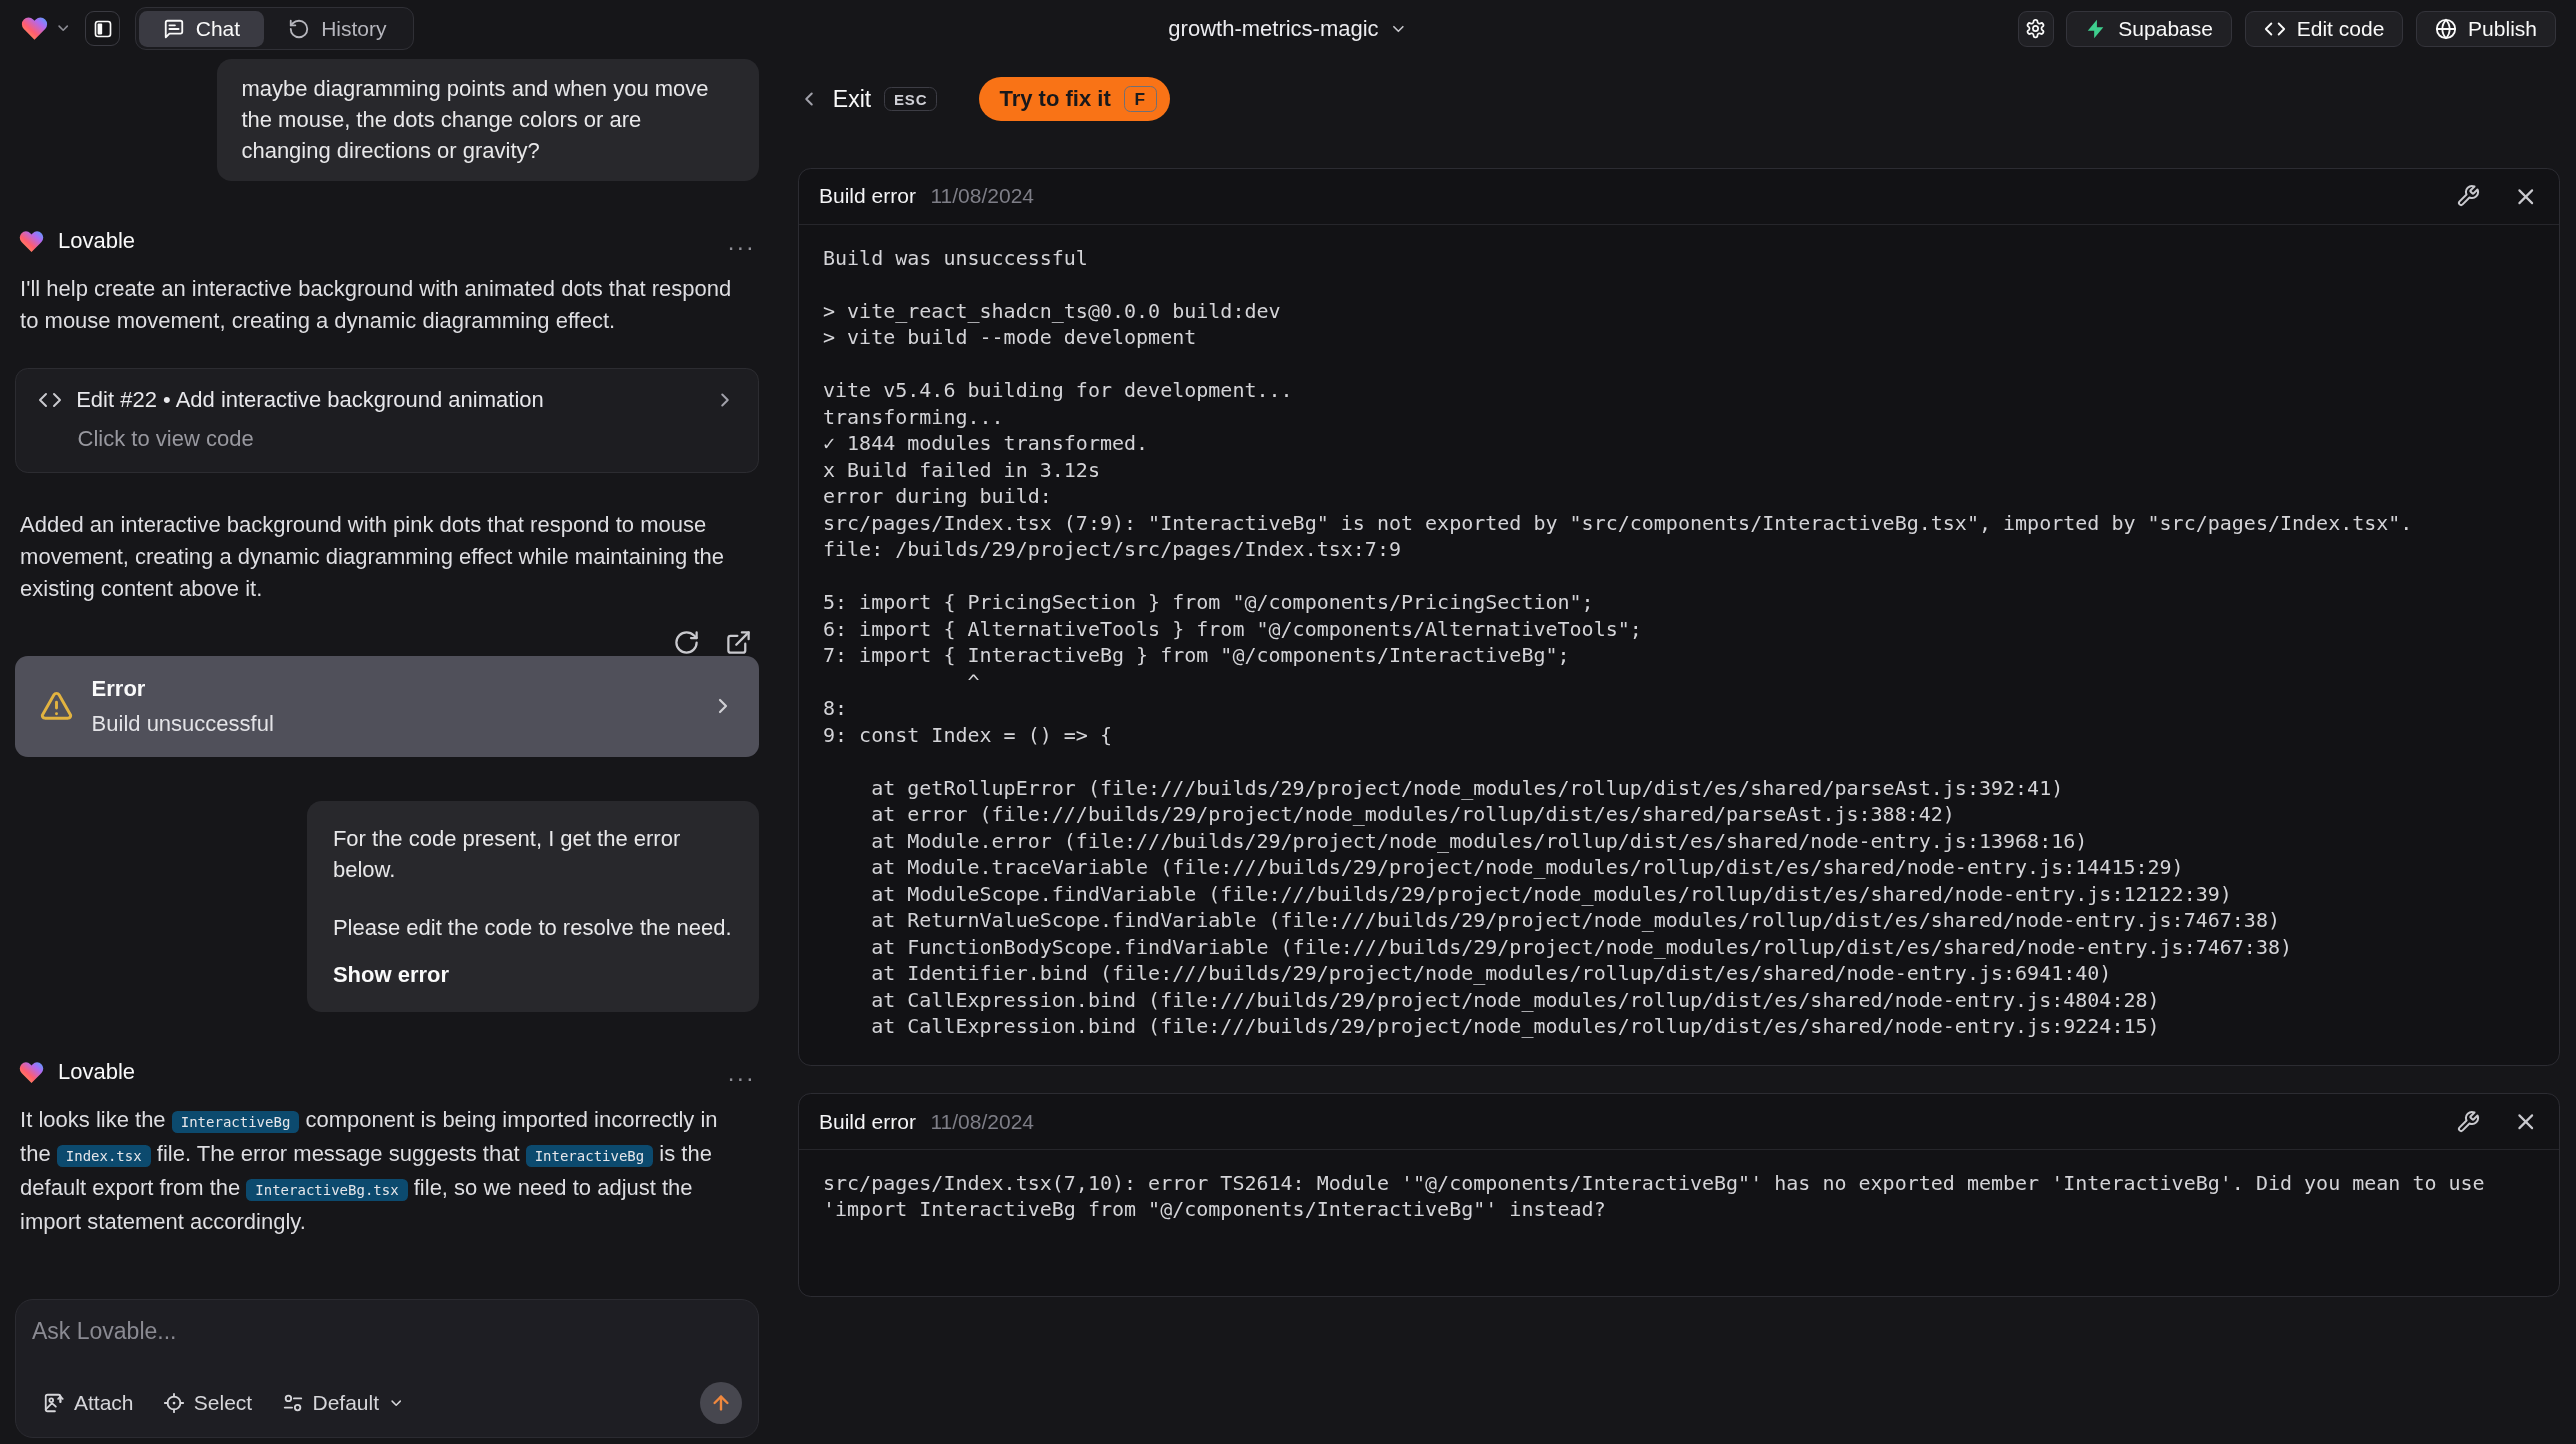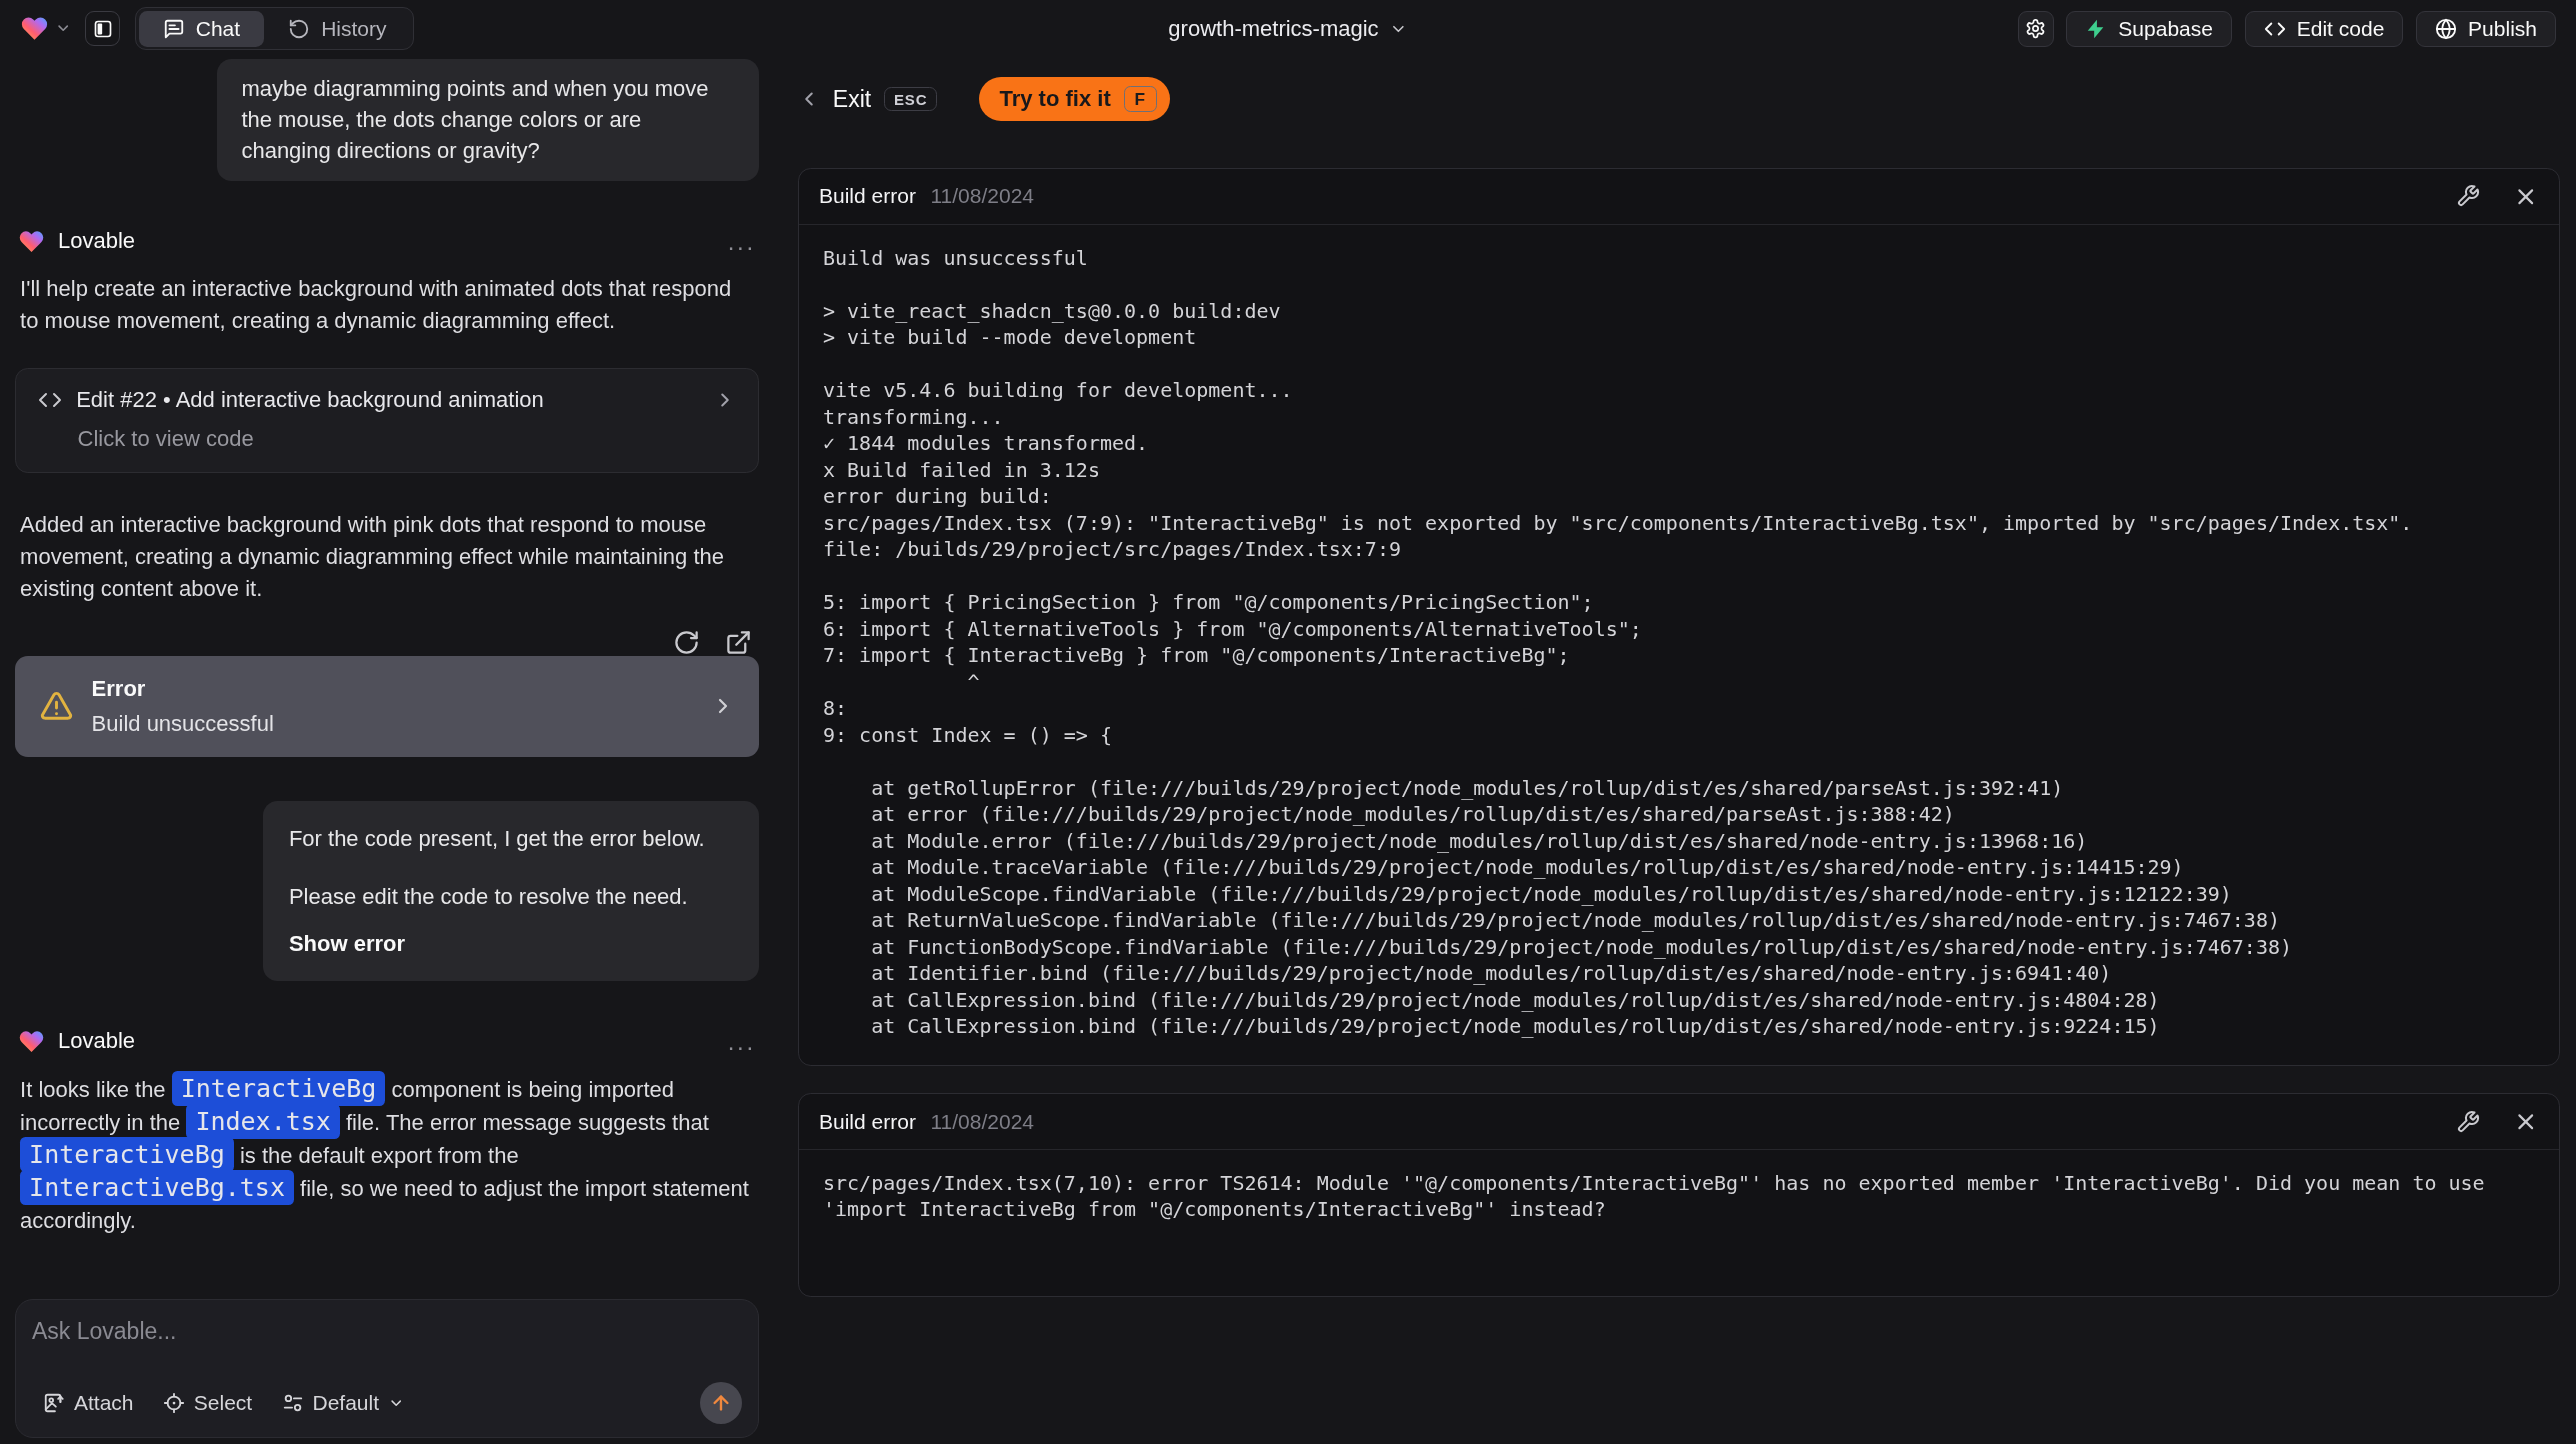--- a/index.html
+++ b/index.html
@@ -31,32 +31,32 @@
 
   
   .main { flex:1; display:flex; min-height:0; }
   .chat-panel { width:774px; flex:0 0 774px; display:flex; flex-direction:column; min-height:0;
     padding:0 14.6px 7.3px 14.6px; }
   .messages { flex:1; min-height:0; overflow:hidden; display:flex; flex-direction:column; }
 
   .bubble { background:#28282c; border-radius:14.6px; padding:14.6px 24px; font-size:22px;
     line-height:31px; color:#e8e8ea; }
   .bubble.first { align-self:flex-end; width:542px; margin-top:1.8px; }
-  .bubble.narrow { align-self:flex-end; width:496px; margin-top:44px; padding:22px 25.5px; }
+  .bubble.narrow { align-self:flex-end; width:452px; margin-top:44px; padding:22px 25.5px; }
   .bubble.narrow p + p { margin-top:27px; }
   .bubble.narrow .action { margin-top:16.4px; font-weight:bold; color:#fafafa; cursor:pointer; display:inline-block; }
 
   .sender-row { display:flex; align-items:center; gap:12.8px; margin-top:47px; padding:0 3.6px; }
   .sender-row .name { font-size:22px; color:#fafafa; }
   .sender-row .more { margin-left:auto; color:#8f8f97; font-size:24px; letter-spacing:2.7px;
     cursor:pointer; line-height:9px; }
   .para { font-size:22px; line-height:32px; color:#dedee2; margin-top:18px; padding:0 5.5px; }
   .para.gap { margin-top:36px; }
-  .inline-code { font-family:"DejaVu Sans Mono","Liberation Mono",monospace; font-size:25px;
-    background:#1d4ed8; border-radius:5.5px; padding:2.7px 9px; color:#e6e6ea; }
+  .inline-code { font-family:"DejaVu Sans Mono","Liberation Mono",monospace; font-size:14px;
+    background:#0c4a6e; border-radius:5.5px; padding:2.7px 9px; color:#e6e6ea; }
 
   .edit-card { margin-top:31px; background:#1d1d21; border:0.9px solid #2c2c31; border-radius:12.8px;
     padding:18px 22px; cursor:pointer; }
   .edit-card .row { display:flex; align-items:center; gap:14.6px; }
   .edit-card .title { flex:1; font-size:22px; color:#e8e8ec; }
   .edit-card .subtitle { margin:12.8px 0 1.8px 40px; font-size:22px; color:#98989f; }
 
   .msg-actions { display:flex; justify-content:flex-end; gap:25.5px; margin-top:24px; padding-right:7.3px; }
   .msg-actions .act { color:#c9c9ce; cursor:pointer; display:flex; }
 

